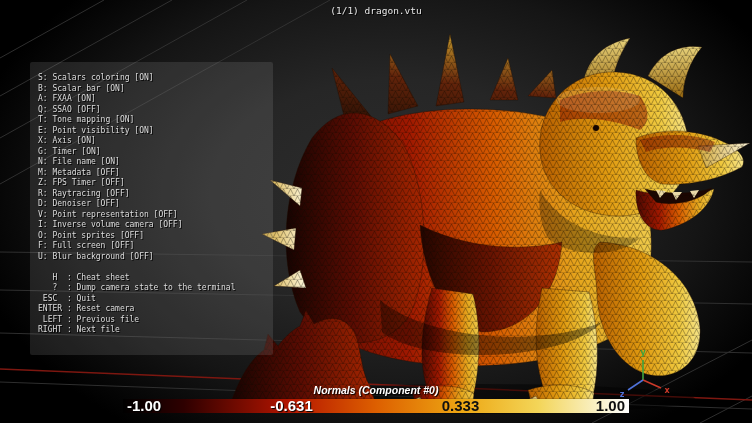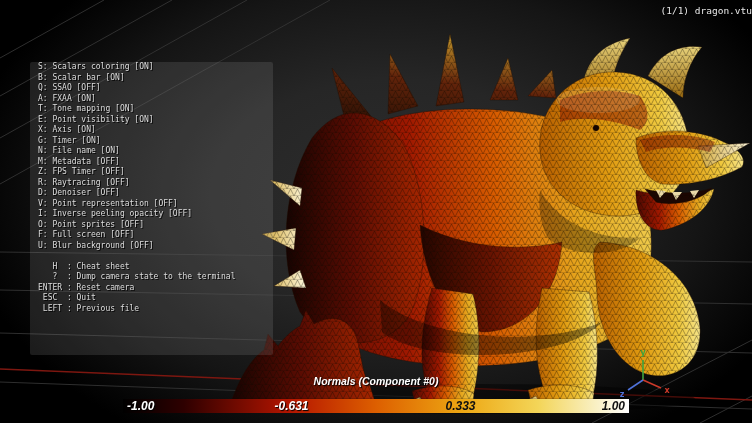--- a/index.html
+++ b/index.html
@@ -8,45 +8,45 @@
     background:#000; font-family:"DejaVu Sans Mono", monospace;
   }
   #viewport {
     position:absolute; inset:0;
     background: radial-gradient(ellipse 430px 290px at 52% 46%,
       #2d2d2d 0%, #262626 40%, #151515 72%, #000 100%);
   }
   #scene { position:absolute; inset:0; }
 
   #title {
-    position:absolute; top:5px; left:0; right:0; text-align:right;
+    position:absolute; top:5px; left:0; right:0; text-align:center;
     font-size:9.5px; color:#e8e8e8; text-shadow:1px 1px 0 #000;
   }
 
   #cheatsheet {
     position:absolute; left:30px; top:62px; width:243px; height:293px;
     background:rgba(175,175,175,0.16); border-radius:2px;
-    padding:0 0 0 8px; box-sizing:border-box;
+    padding:11px 0 0 8px; box-sizing:border-box;
   }
   .cs-line {
     font-size:8px; line-height:10.5px; color:#dcdcdc; white-space:pre;
     text-shadow:1px 1px 0 rgba(0,0,0,0.9);
   }
   .cs-spacer { height:10.5px; }
 
   #scalarbar { position:absolute; left:50%; transform:translateX(-50%); bottom:10px; width:506px; }
   #sb-title {
     text-align:center; font-family:"Liberation Sans", sans-serif;
     font-style:italic; font-weight:bold; font-size:10.5px; color:#fff;
-    text-shadow:1px 1px 1px #000; margin-bottom:12px;
+    text-shadow:1px 1px 1px #000; margin-bottom:3px;
   }
   #sb-bar { position:relative; height:14px; background:#444; }
   .tick {
     position:absolute; top:0; font-family:"Liberation Sans", sans-serif;
-    font-style:italic; font-weight:bold; font-size:12px; line-height:14px;text-align:center;
+    font-weight:bold; font-size:15px; line-height:14px;text-align:center;
   }
   .t0 { left:4px;  color:#fff; text-shadow:1px 1px 1px #000; }
   .t1 { left:33.3%; transform:translateX(-50%); color:#fff; text-shadow:1px 1px 1px #000; }
   .t2 { left:66.7%; transform:translateX(-50%); color:#101010; }
   .t3 { right:4px; color:#101010; }
 </style>
 </head>
 <body>
 
 <div id="stage">
@@ -195,42 +195,43 @@
         <text x="622" y="397" fill="#4f72d9">z</text>
       </g>
     </svg>
   </div>
 
   <div id="title">(1/1) dragon.vtu</div>
 
   <div id="cheatsheet">
     <div class="cs-line">S: Scalars coloring [ON]</div>
     <div class="cs-line">B: Scalar bar [ON]</div>
+    <div class="cs-line">A: FXAA [ON]</div>
     <div class="cs-line">Q: SSAO [OFF]</div>
-    <div class="cs-line">A: FXAA [ON]</div>
     <div class="cs-line">T: Tone mapping [ON]</div>
     <div class="cs-line">E: Point visibility [ON]</div>
     <div class="cs-line">X: Axis [ON]</div>
     <div class="cs-line">G: Timer [ON]</div>
     <div class="cs-line">N: File name [ON]</div>
     <div class="cs-line">M: Metadata [OFF]</div>
     <div class="cs-line">Z: FPS Timer [OFF]</div>
     <div class="cs-line">R: Raytracing [OFF]</div>
     <div class="cs-line">D: Denoiser [OFF]</div>
     <div class="cs-line">V: Point representation [OFF]</div>
-    <div class="cs-line">I: Inverse peeling opacity [OFF]</div>
+    <div class="cs-line">I: Inverse volume camera [OFF]</div>
     <div class="cs-line">O: Point sprites [OFF]</div>
     <div class="cs-line">F: Full screen [OFF]</div>
     <div class="cs-line">U: Blur background [OFF]</div>
     <div class="cs-spacer"></div>
     <div class="cs-line">   H  : Cheat sheet</div>
     <div class="cs-line">   ?  : Dump camera state to the terminal</div>
+    <div class="cs-line"> ESC  : Quit</div>
     <div class="cs-line">ENTER : Reset camera</div>
-    <div class="cs-line"> ESC  : Quit</div>
     <div class="cs-line"> LEFT : Previous file</div>
+    <div class="cs-line">RIGHT : Next file</div>
   </div>
 
   <div id="scalarbar">
     <div id="sb-title">Normals (Component #0)</div>
     <div id="sb-bar" style="background: linear-gradient(90deg, rgb(0, 0, 0) 0%, rgb(46, 0, 0) 12%, rgb(181, 21, 0) 33%, rgb(221, 95, 0) 50%, rgb(237, 167, 19) 67%, rgb(243, 213, 88) 82%, rgb(249, 239, 192) 93%, rgb(255, 255, 255) 100%);">
       <span class="tick t0">-1.00</span>
       <span class="tick t1">-0.631</span>
       <span class="tick t2">0.333</span>
       <span class="tick t3">1.00</span>
     </div>

